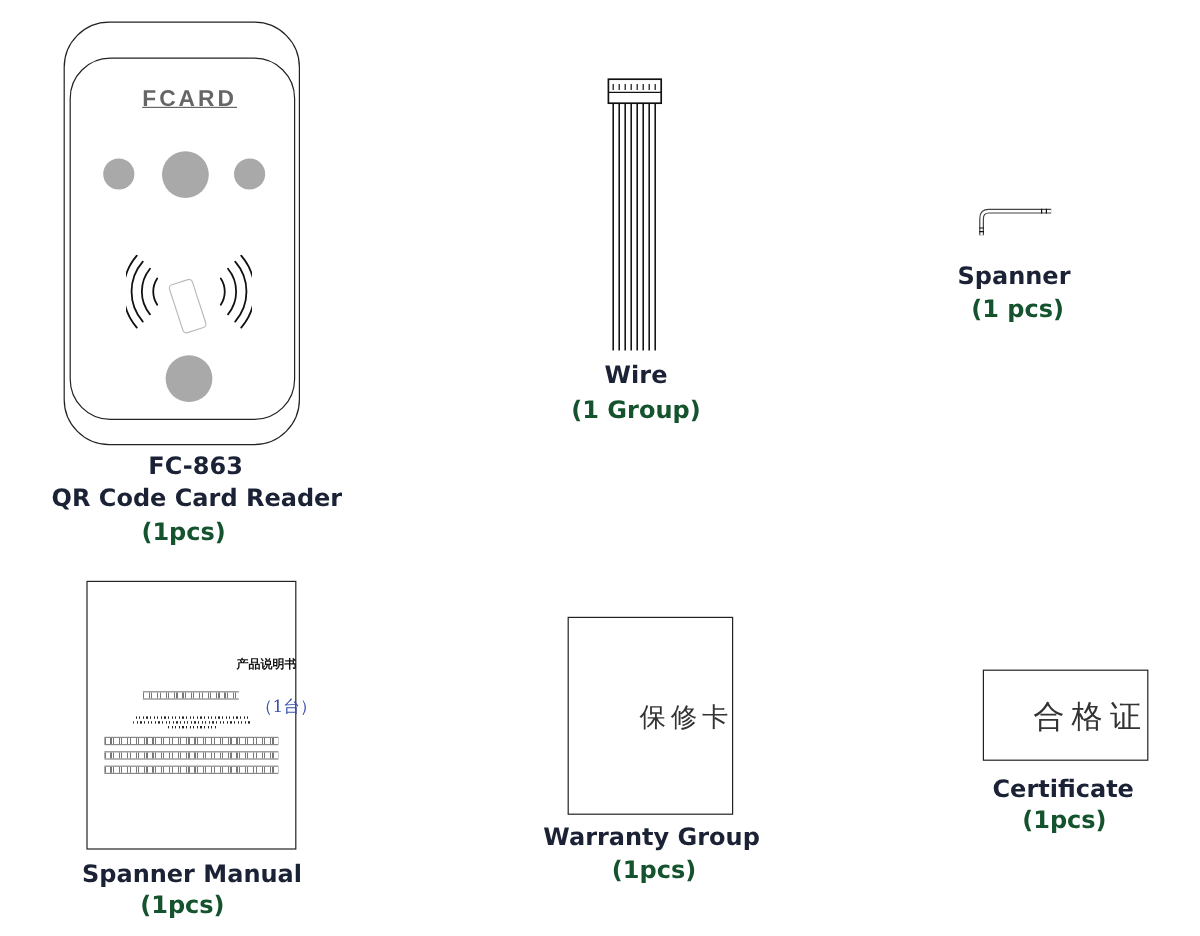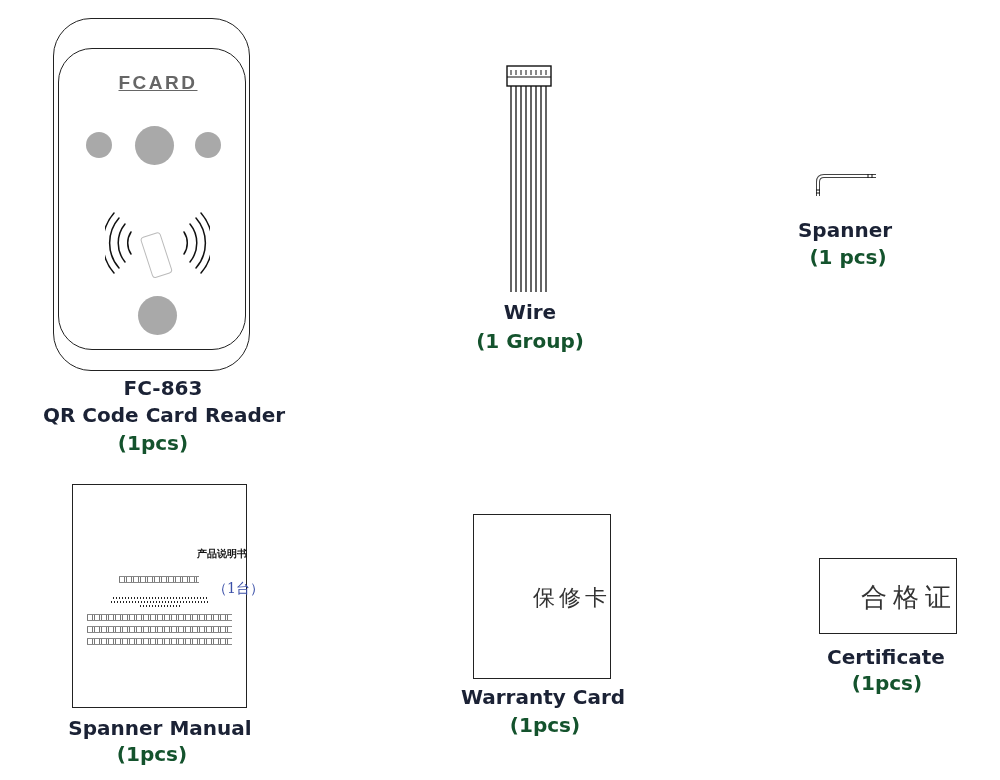--- a/index.html
+++ b/index.html
@@ -91,19 +91,19 @@
 <div class="dotrow" style="left:111px;top:601px;width:99px;"></div>
 <div class="dotrow" style="left:140px;top:605px;width:40px;"></div>
 <div class="boxrow" style="left:87px;top:614px;width:145px;"></div>
 <div class="boxrow" style="left:87px;top:626px;width:145px;"></div>
 <div class="boxrow" style="left:87px;top:638px;width:145px;"></div>
 <div class="label" style="left:60px;top:715px;width:200px;">Spanner Manual</div>
 <div class="label qty" style="left:52px;top:741px;width:200px;">(1pcs)</div>
 
 <div class="paper" style="left:473px;top:514px;width:138px;height:165px;"></div>
 <div class="cjk" style="left:473px;top:583px;width:138px;font-size:22px;font-weight:normal;font-family:Liberation Serif, serif;">保修卡</div>
-<div class="label" style="left:443px;top:684px;width:200px;">Warranty Card</div>
+<div class="label" style="left:443px;top:684px;width:200px;">Warranty Group</div>
 <div class="label qty" style="left:445px;top:712px;width:200px;">(1pcs)</div>
 
 <div class="paper" style="left:819px;top:558px;width:138px;height:76px;"></div>
 <div class="cjk" style="left:819px;top:580px;width:138px;font-size:26px;letter-spacing:6px;">合格证</div>
 <div class="label" style="left:786px;top:644px;width:200px;">Certificate</div>
 <div class="label qty" style="left:787px;top:670px;width:200px;">(1pcs)</div>
 
 </body></html>

